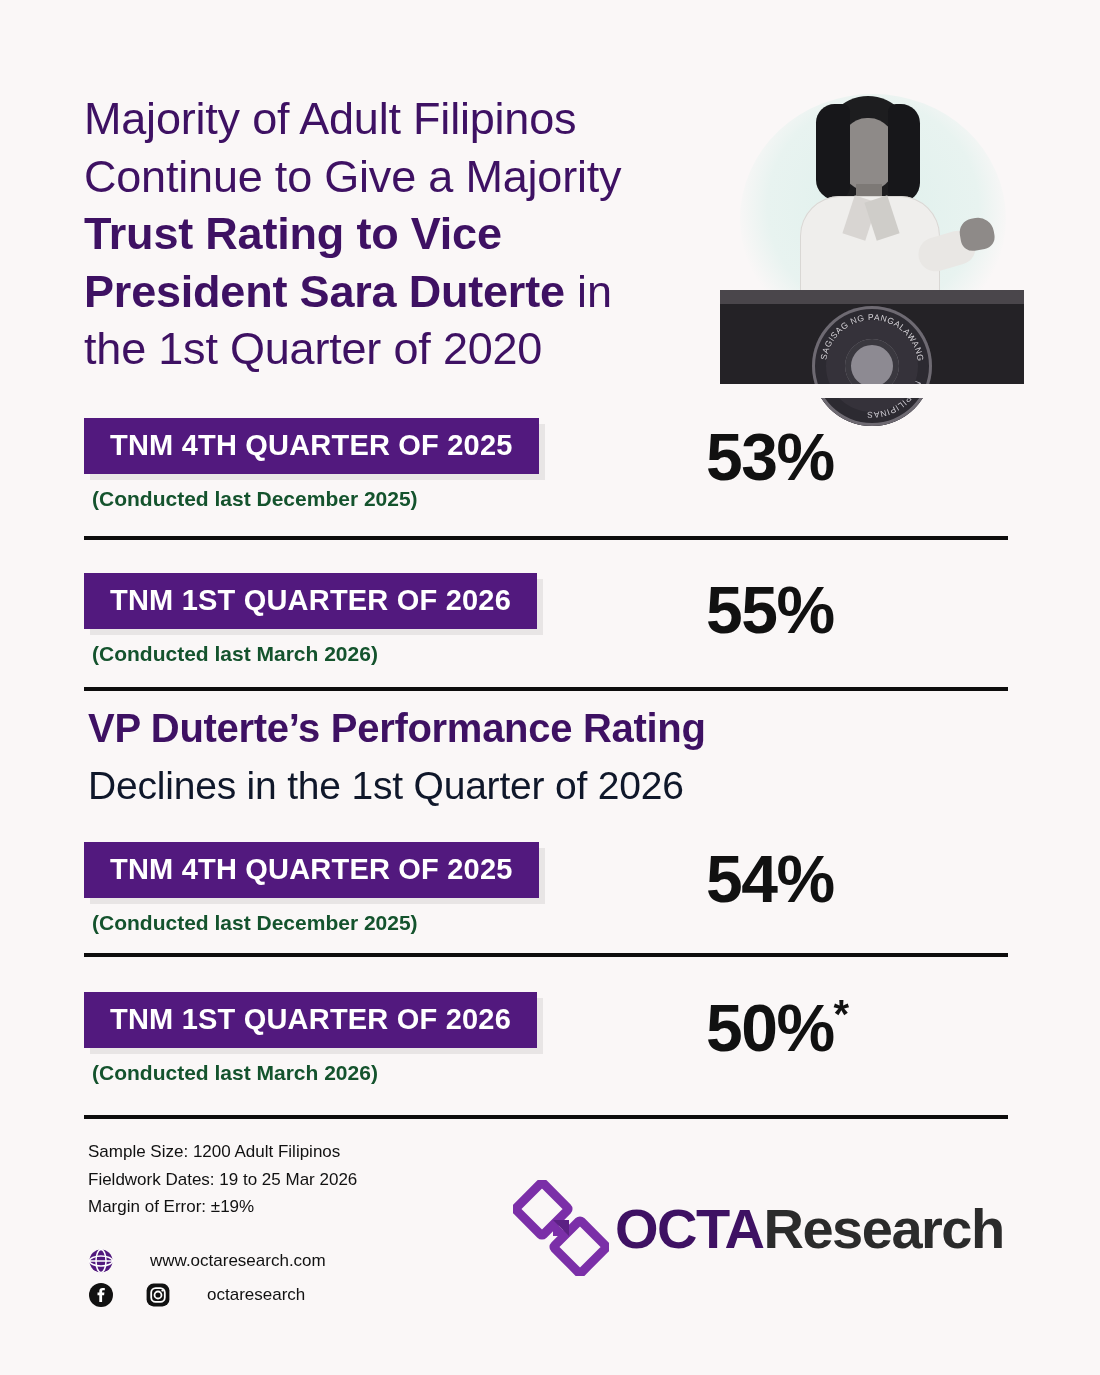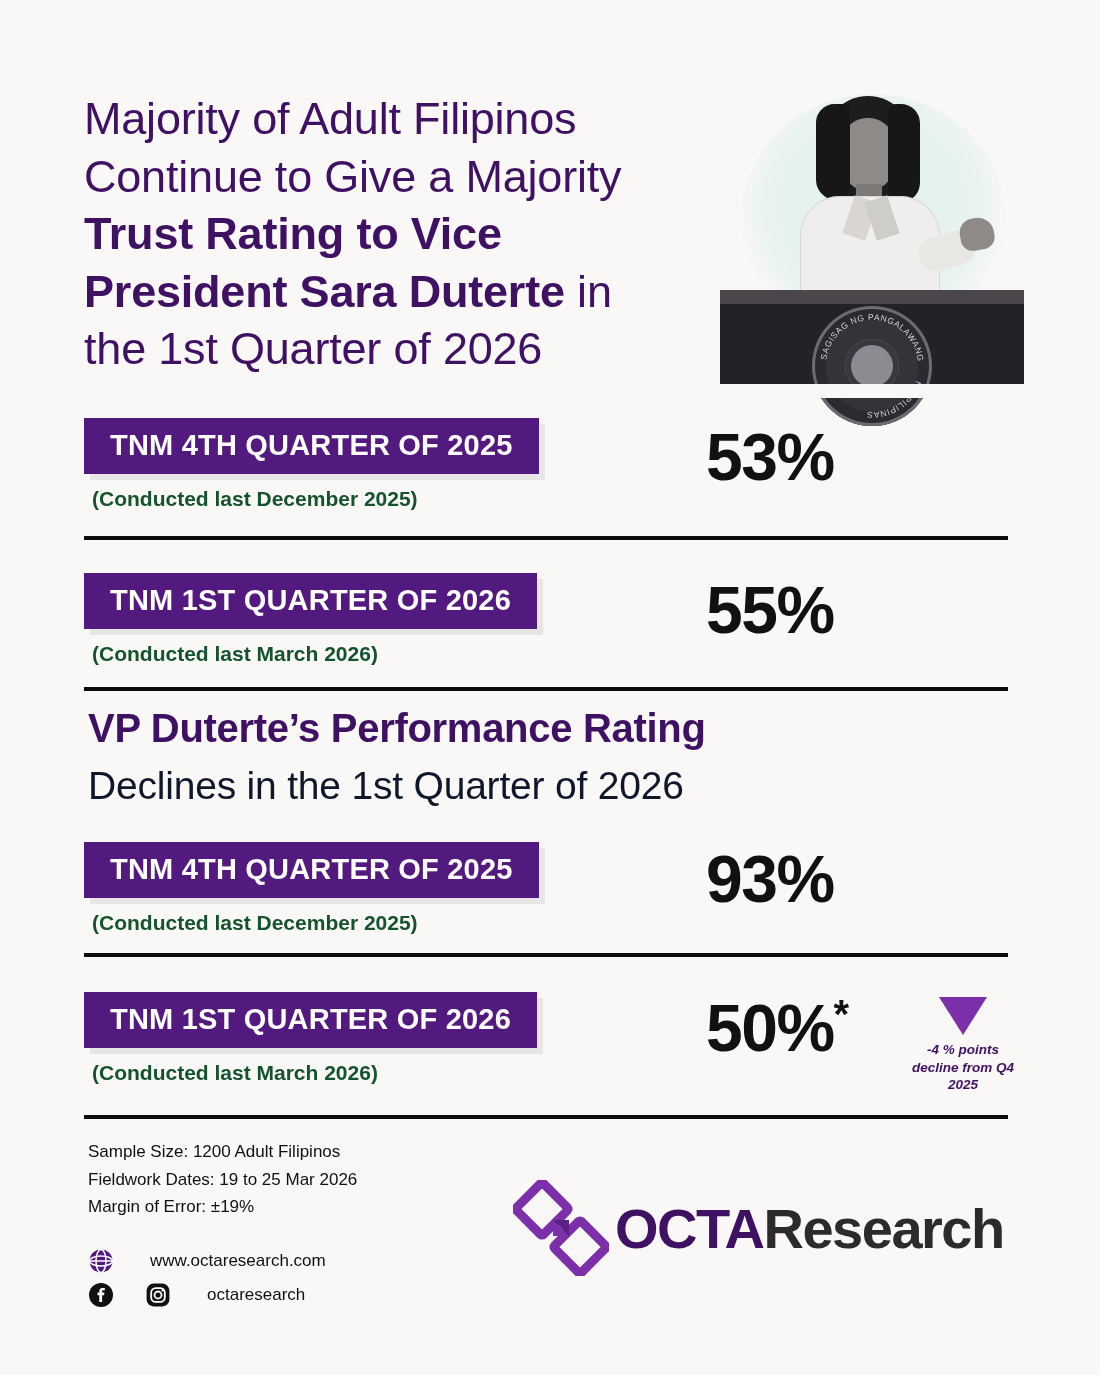--- a/index.html
+++ b/index.html
@@ -299,21 +299,21 @@
 </head>
 <body>
 
 <div class="page">
 
   <div class="headline">
     <span>Majority of Adult Filipinos</span><br>
     <span>Continue to Give a Majority</span><br>
     <span class="bold">Trust Rating to Vice</span><br>
     <span class="bold">President Sara Duterte</span><span> in</span><br>
-    <span>the 1st Quarter of 2026</span>
+    <span>the 1st Quarter of 2020</span>
   </div>
 
   <div class="photo">
     <div class="glow"></div>
     <div class="fig fig-hair"></div>
     <div class="fig fig-face"></div>
     <div class="fig fig-hair-front-l"></div>
     <div class="fig fig-hair-front-r"></div>
     <div class="fig fig-neck"></div>
     <div class="fig fig-body"></div>
@@ -357,38 +357,31 @@
   <div class="value" style="left:706px; top:560px;">55%</div>
   <div class="hr" style="top:675px;"></div>
 
   <div class="sec2-a">VP Duterte’s Performance Rating</div>
   <div class="sec2-b">Declines in the 1st Quarter of 2026</div>
 
   <div class="row" style="top:830px;">
     <div class="pill">TNM 4TH QUARTER OF 2025</div>
     <div class="sub">(Conducted last December 2025)</div>
   </div>
-  <div class="value" style="left:706px; top:829px;">93%</div>
+  <div class="value" style="left:706px; top:829px;">54%</div>
   <div class="hr" style="top:941px;"></div>
 
   <div class="row" style="top:980px;">
     <div class="pill">TNM 1ST QUARTER OF 2026</div>
     <div class="sub">(Conducted last March 2026)</div>
   </div>
   <div class="value" style="left:706px; top:978px;">
     <span>50%</span><span class="star">*</span>
   </div>
 
-  <div class="decline">
-    <div class="tri"></div>
-    <div class="decline-note">
-      <span>-4 % points</span><br>
-      <span>decline from Q4 2025</span>
-    </div>
-  </div>
   <div class="hr" style="top:1103px;"></div>
 
   <div class="footnotes">
     <div>Sample Size: 1200 Adult Filipinos</div>
     <div>Fieldwork Dates: 19 to 25 Mar 2026</div>
     <div>Margin of Error: ±19%</div>
   </div>
 
   <div class="contact">
     <div class="contact-row">

